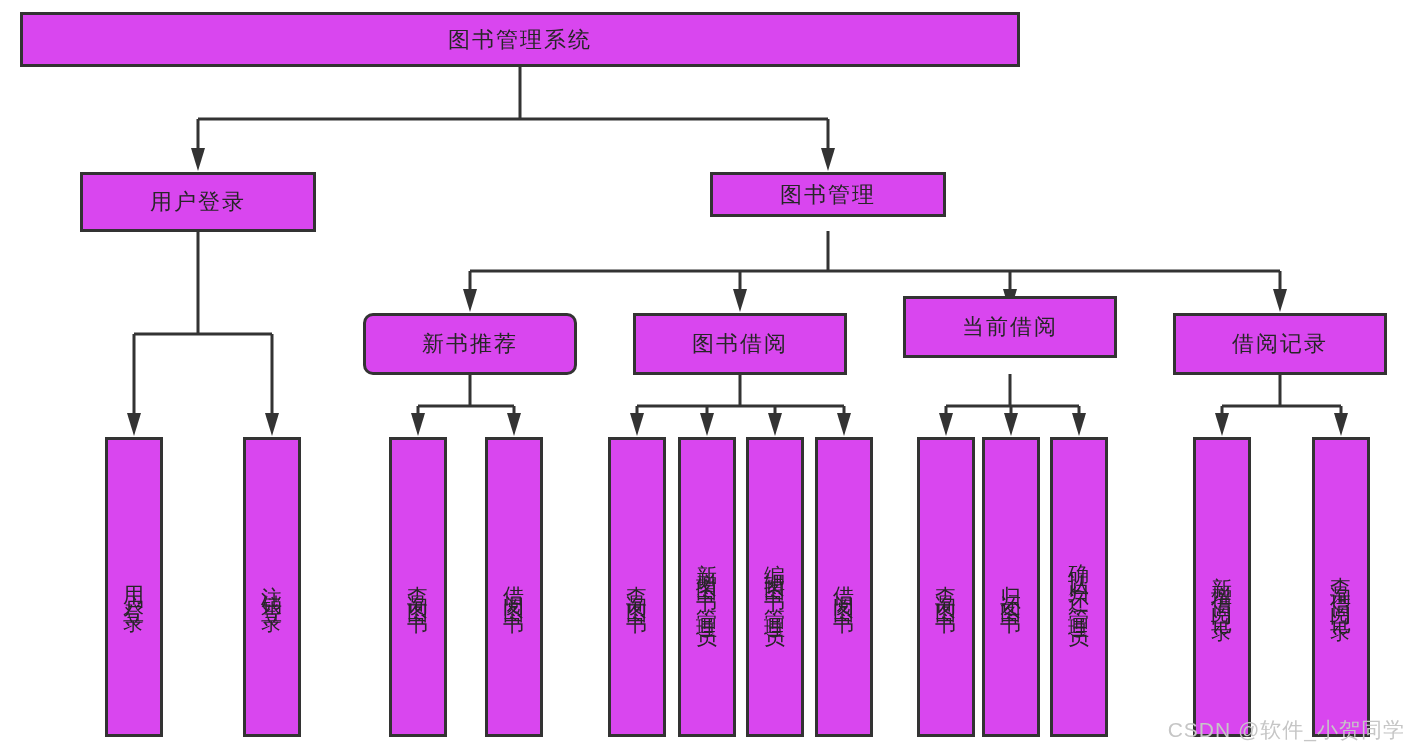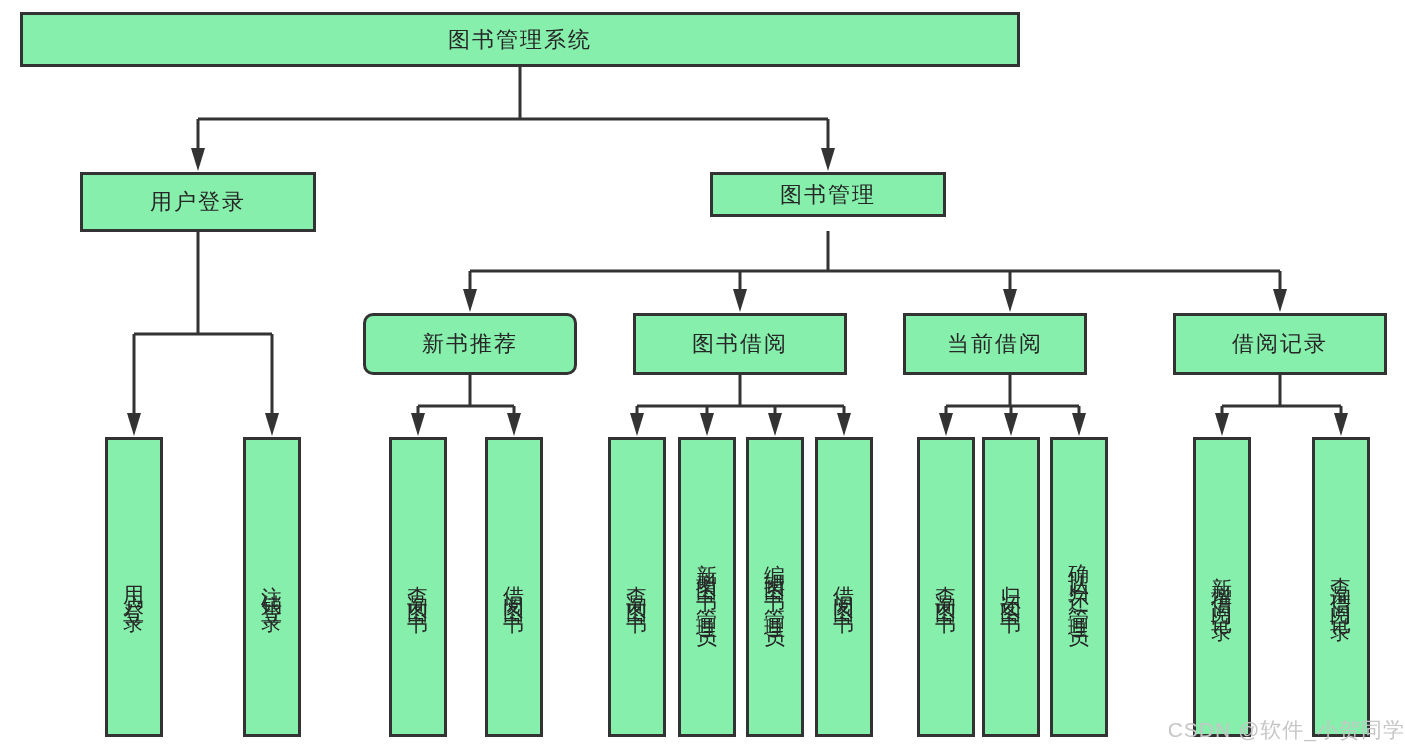--- a/index.html
+++ b/index.html
@@ -5,21 +5,21 @@
   html,body { margin:0; padding:0; background:#ffffff; }
   .canvas {
     position:relative; width:1405px; height:747px;
     background:#ffffff; overflow:hidden;
     font-family:"Liberation Sans","DejaVu Sans",sans-serif;
     color:#262626;
   }
   .connector-layer { position:absolute; left:0; top:0; width:1405px; height:747px; }
   .box {
     position:absolute; box-sizing:border-box;
-    border:3px solid #333333; background:#86efac;
+    border:3px solid #333333; background:#d946ef;
     display:flex; align-items:center; justify-content:center;
     font-size:22px; letter-spacing:2px; color:#262626;
     z-index:2;
   }
   .leaf span {
     writing-mode:vertical-rl; text-orientation:mixed;
     font-size:21px; letter-spacing:9px; line-height:1.0;
   }
   .watermark {
     position:absolute; right:0; top:716px; z-index:5;
@@ -73,21 +73,21 @@
     </g>
   </svg>
 
   <div class="box" style="left:20px; top:12px; width:1000px; height:55px;">图书管理系统</div>
 
   <div class="box" style="left:80px; top:172px; width:236px; height:60px;">用户登录</div>
   <div class="box" style="left:710px; top:172px; width:236px; height:45px;">图书管理</div>
 
   <div class="box" style="left:363px; top:313px; width:214px; height:62px;border-radius:10px;">新书推荐</div>
   <div class="box" style="left:633px; top:313px; width:214px; height:62px;">图书借阅</div>
-  <div class="box" style="left:903px; top:313px; width:184px; height:62px;font-family:Liberation Mono, monospace;">当前借阅</div>
+  <div class="box" style="left:903px; top:296px; width:214px; height:62px;font-family:Liberation Mono, monospace;">当前借阅</div>
   <div class="box" style="left:1173px; top:313px; width:214px; height:62px;">借阅记录</div>
 
   <div class="box leaf" style="left:105px; top:437px; width:58px; height:300px;">
     <span>用户登录</span>
   </div>
   <div class="box leaf" style="left:243px; top:437px; width:58px; height:300px;">
     <span>注销登录</span>
   </div>
 
   <div class="box leaf" style="left:389px; top:437px; width:58px; height:300px;">

